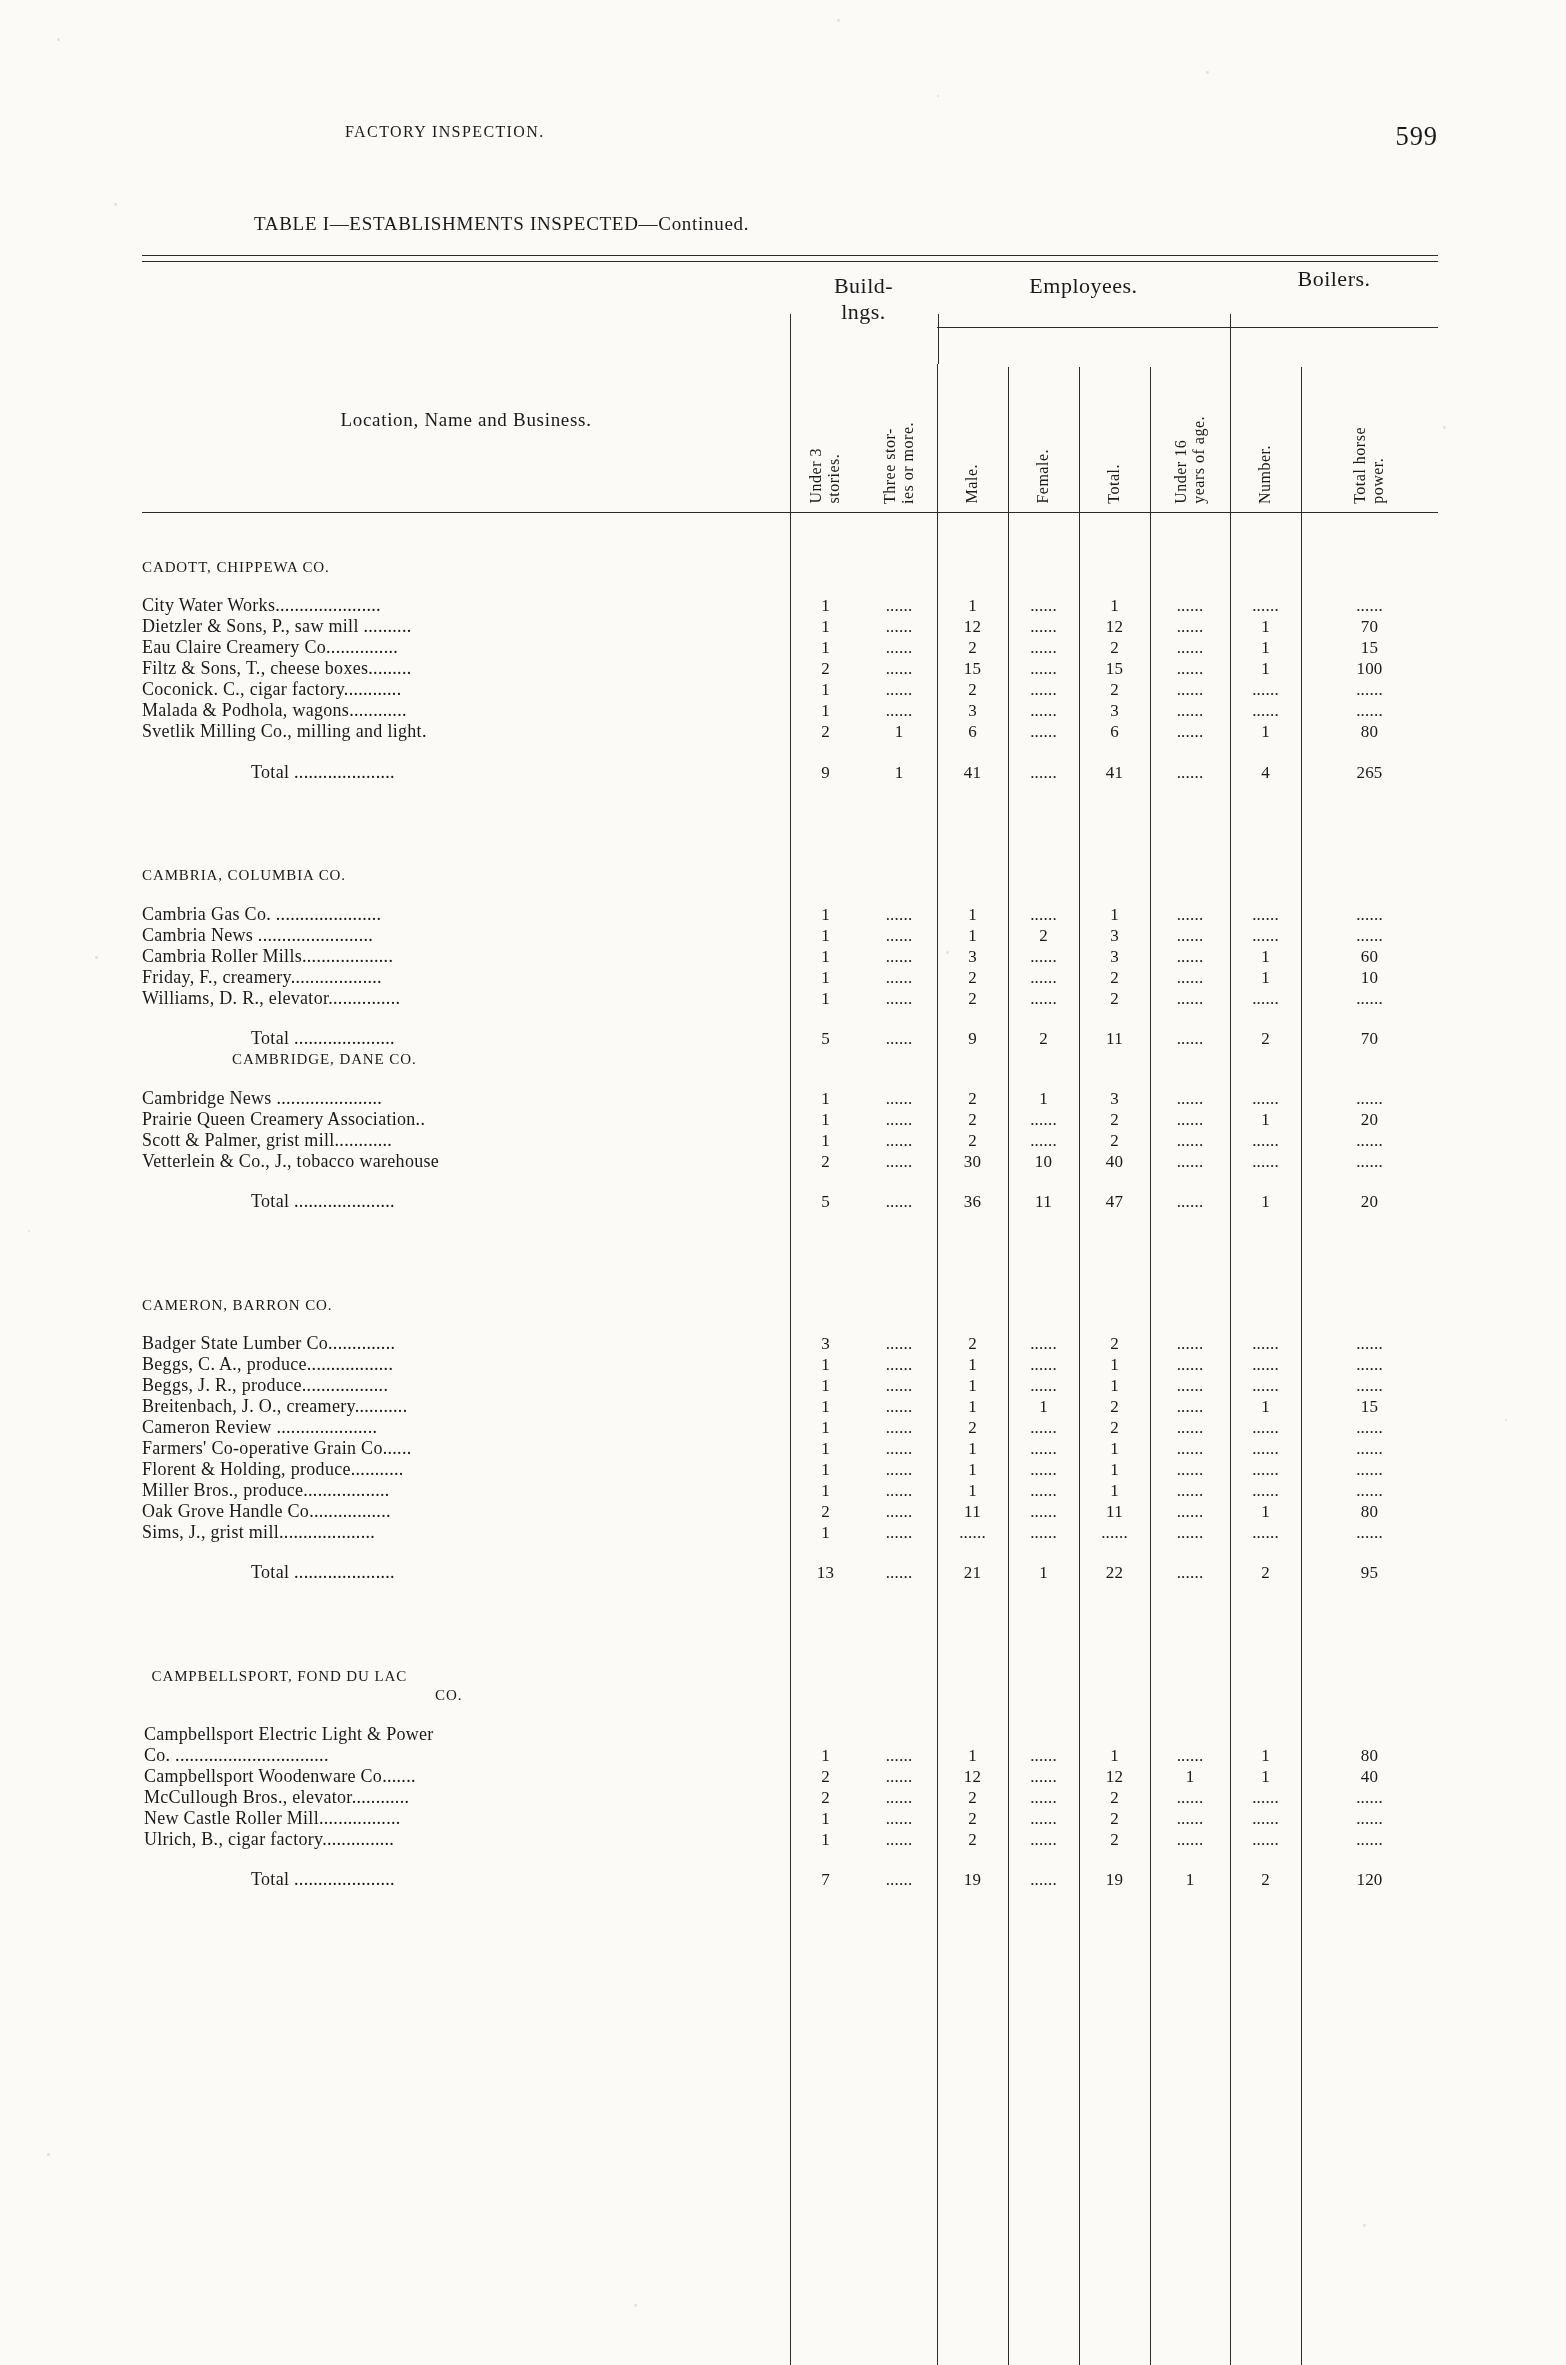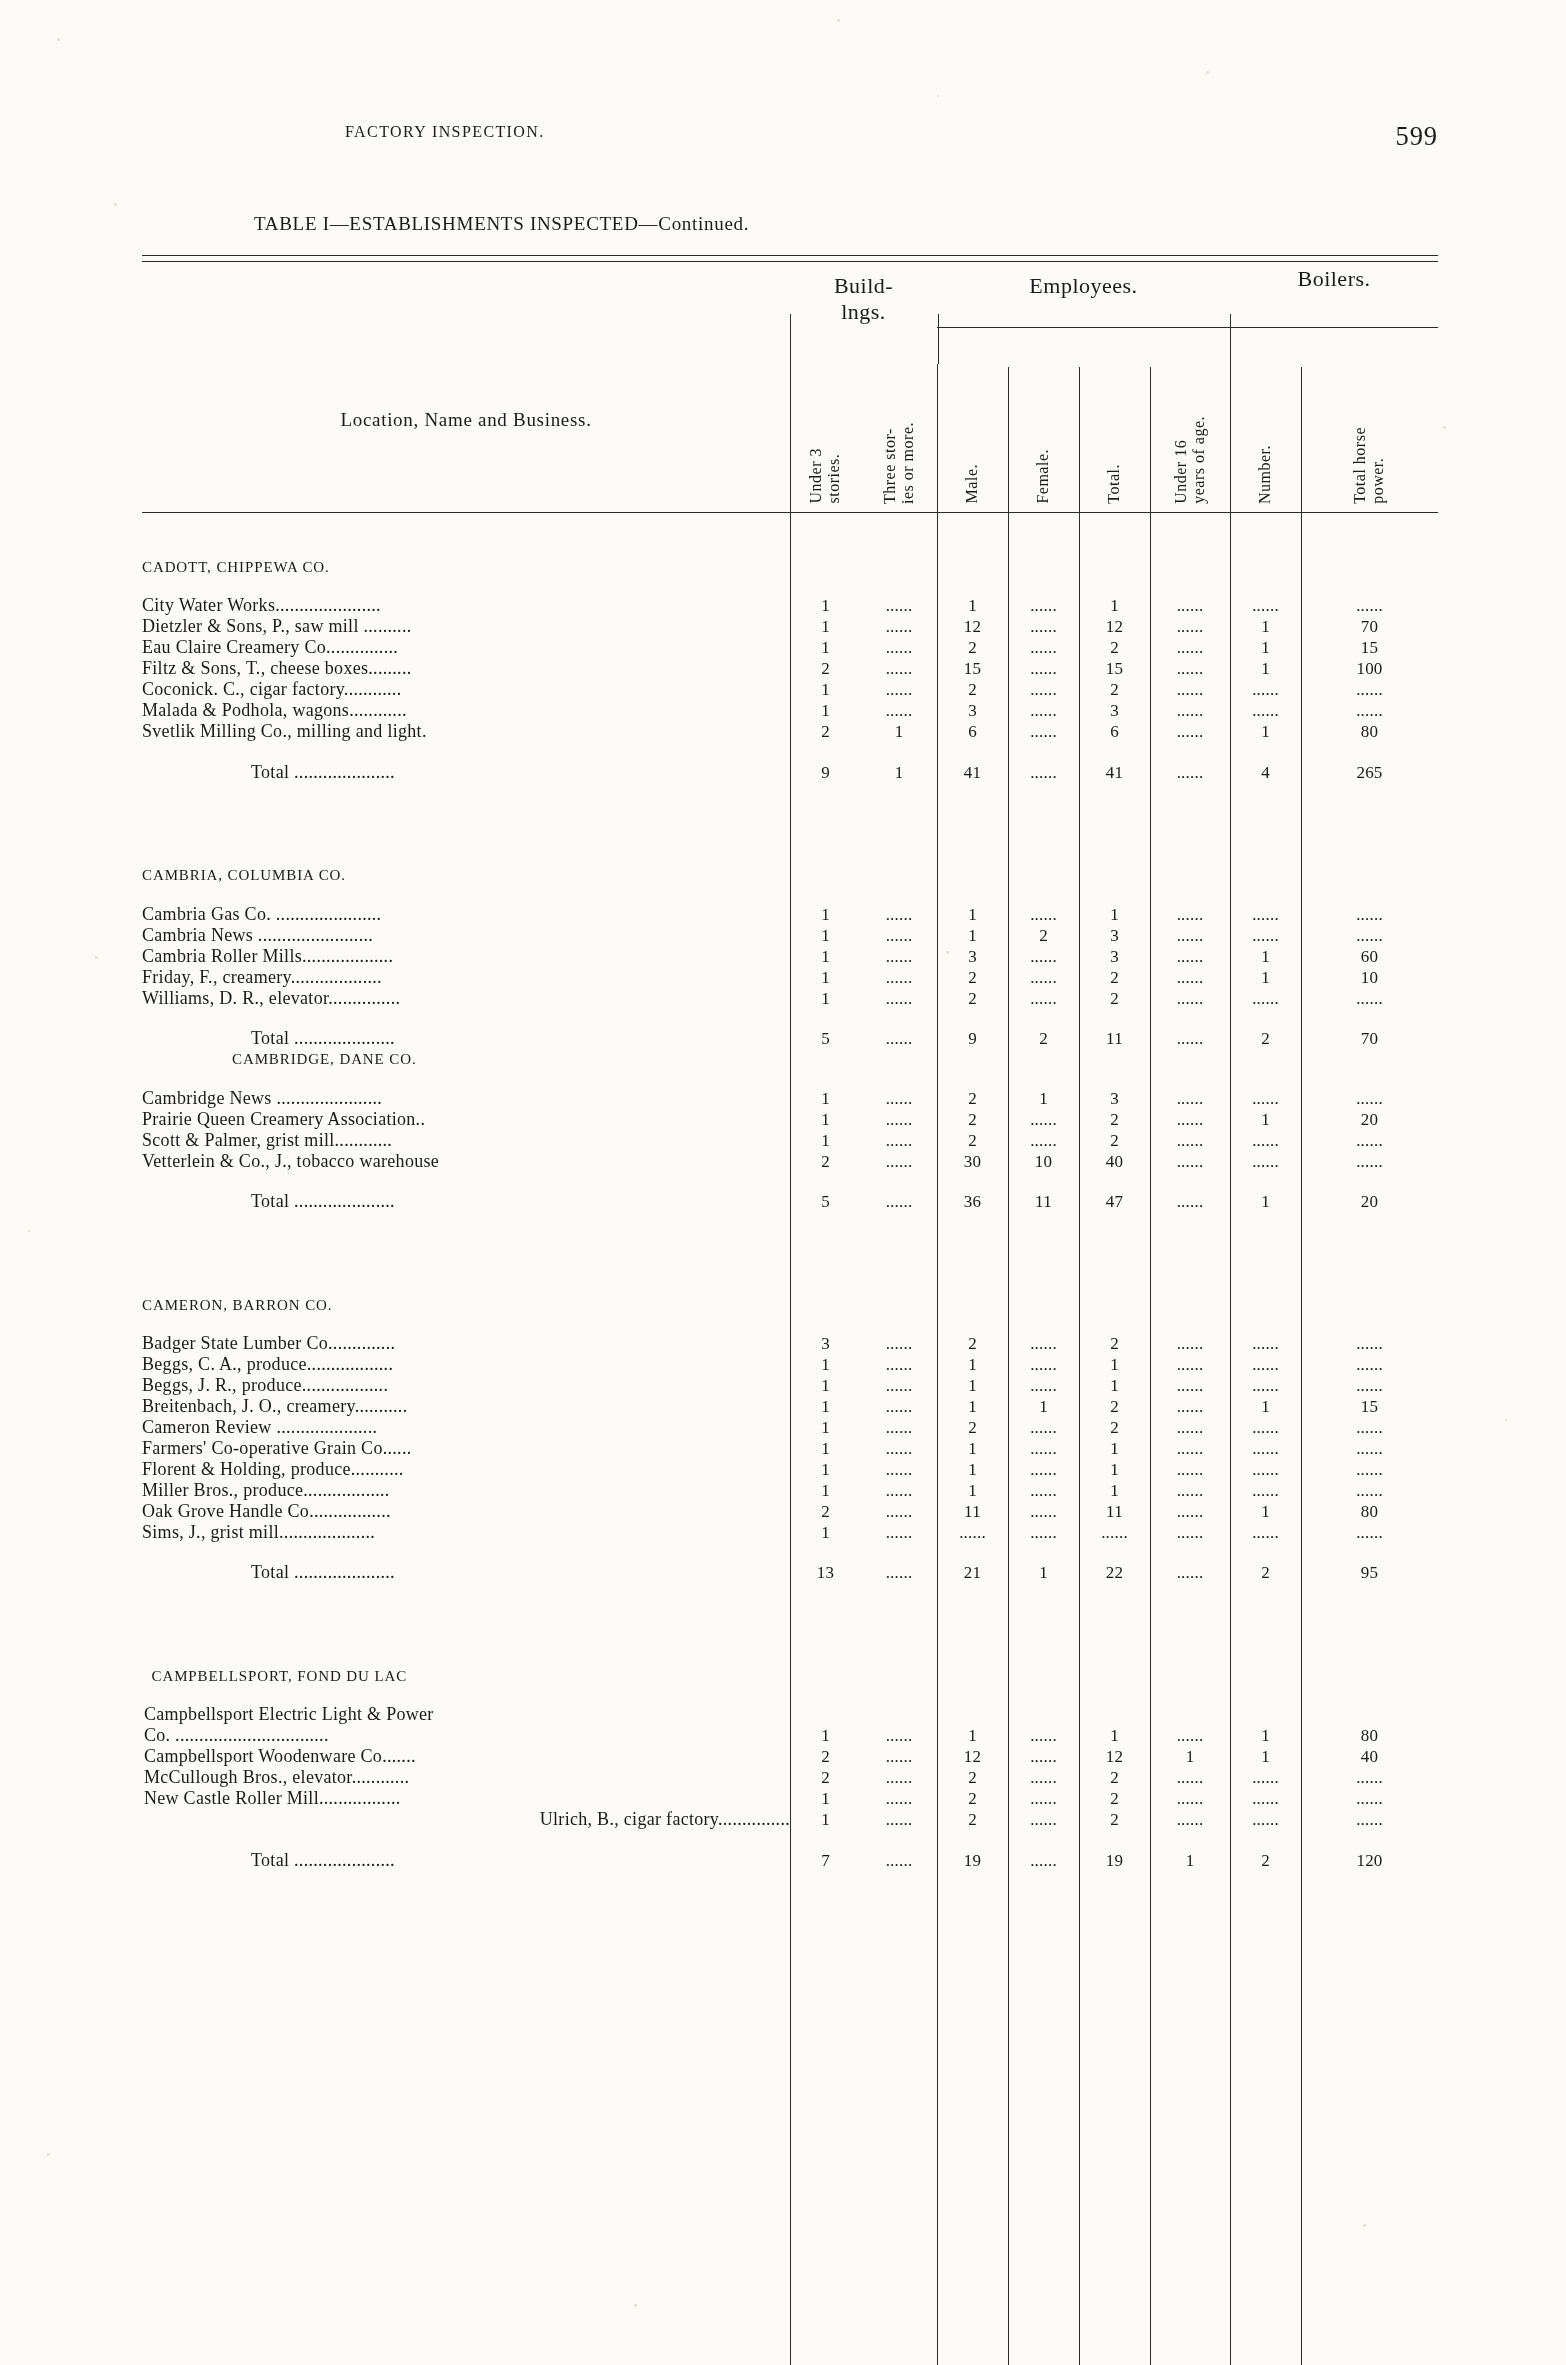--- a/index.html
+++ b/index.html
@@ -623,20 +623,24 @@
             <td colspan="9"></td>
           </tr>
       <tr class="sp-lg">
             <td colspan="9"></td>
           </tr>
 
       <tr class="r">
         <td class="sect" style="padding-left:9.5px;">CAMPBELLSPORT, FOND DU LAC</td>
         <td colspan="8"></td>
       </tr>
+      <tr class="r">
+        <td class="sect" style="padding-left:293px;">CO.</td>
+        <td colspan="8"></td>
+      </tr>
       <tr class="sp">
             <td colspan="9"></td>
           </tr>
 
       <tr class="r">
         <td class="nm" style="padding-left:1.9px;">Campbellsport Electric Light &amp; Power</td>
         <td class="num"></td>
         <td class="num"></td>
         <td class="num"></td>
         <td class="num"></td>
@@ -683,21 +687,21 @@
         <td class="num">1</td>
         <td class="num">......</td>
         <td class="num">2</td>
         <td class="num">......</td>
         <td class="num">2</td>
         <td class="num">......</td>
         <td class="num">......</td>
         <td class="num">......</td>
       </tr>
       <tr class="r">
-        <td class="nm" style="padding-left:1.9px;text-align:right;">Ulrich, B., cigar factory...............</td>
+        <td class="nm" style="padding-left:1.9px;">Ulrich, B., cigar factory...............</td>
         <td class="num">1</td>
         <td class="num">......</td>
         <td class="num">2</td>
         <td class="num">......</td>
         <td class="num">2</td>
         <td class="num">......</td>
         <td class="num">......</td>
         <td class="num">......</td>
       </tr>
 

